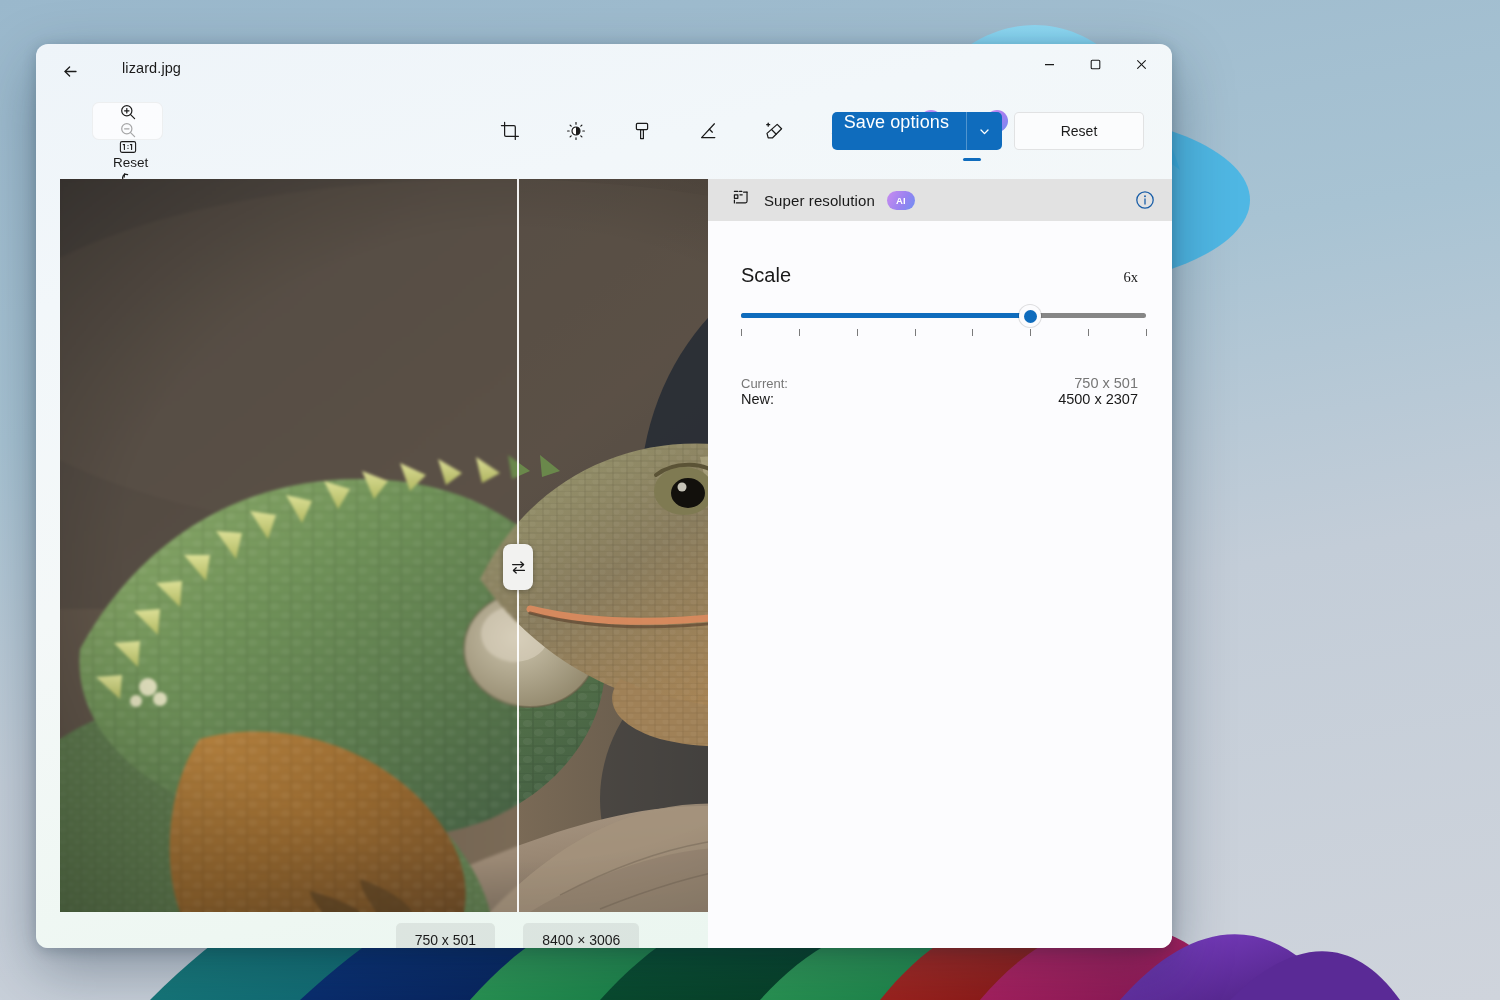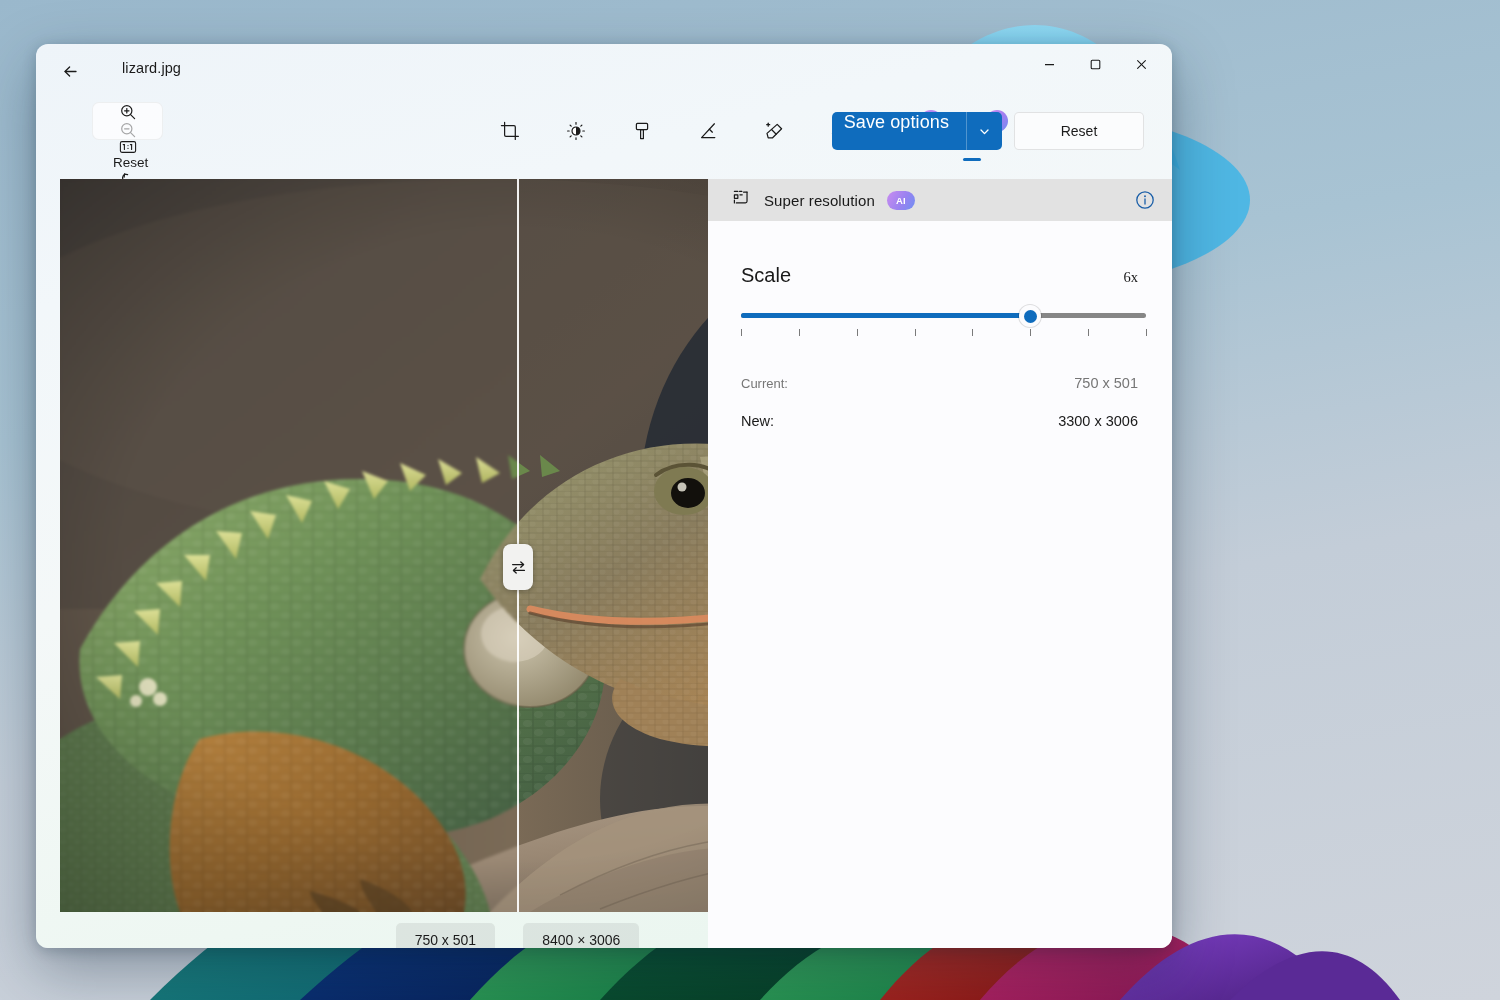--- a/index.html
+++ b/index.html
@@ -186,21 +186,21 @@
   }
   #ticks { position: absolute; left: 0; top: 24px; width: 405px; height: 8px; }
   .tick {
     position: absolute; top: 0; width: 1px; height: 7px; background: #7a7a7a;
   }
 
   .info-row {
     display: flex; justify-content: space-between; align-items: baseline;
   }
   #current-row { margin-top: 36px; }
-  #new-row { margin-top: 22px; }
+  #new-row { }
   .lbl-muted { font-size: 13px; color: #767676; }
   .val-muted { font-size: 14.5px; color: #767676; }
   .lbl-strong { font-size: 14.5px; color: #191919; }
   .val-strong { font-size: 14.5px; color: #191919; }
 </style>
 </head>
 <body>
 
 <div id="desktop">
 
@@ -661,19 +661,19 @@
             </div>
         </div>
 
         <div class="info-row" id="current-row">
           <span class="lbl-muted">Current:</span>
           <span class="val-muted">750 x 501</span>
         </div>
 
         <div class="info-row" id="new-row">
           <span class="lbl-strong">New:</span>
-          <span class="val-strong">3300 x 3006</span>
+          <span class="val-strong">4500 x 2307</span>
         </div>
       </div>
     </div>
 
   </div>
 </div>
 
 </body></html>

